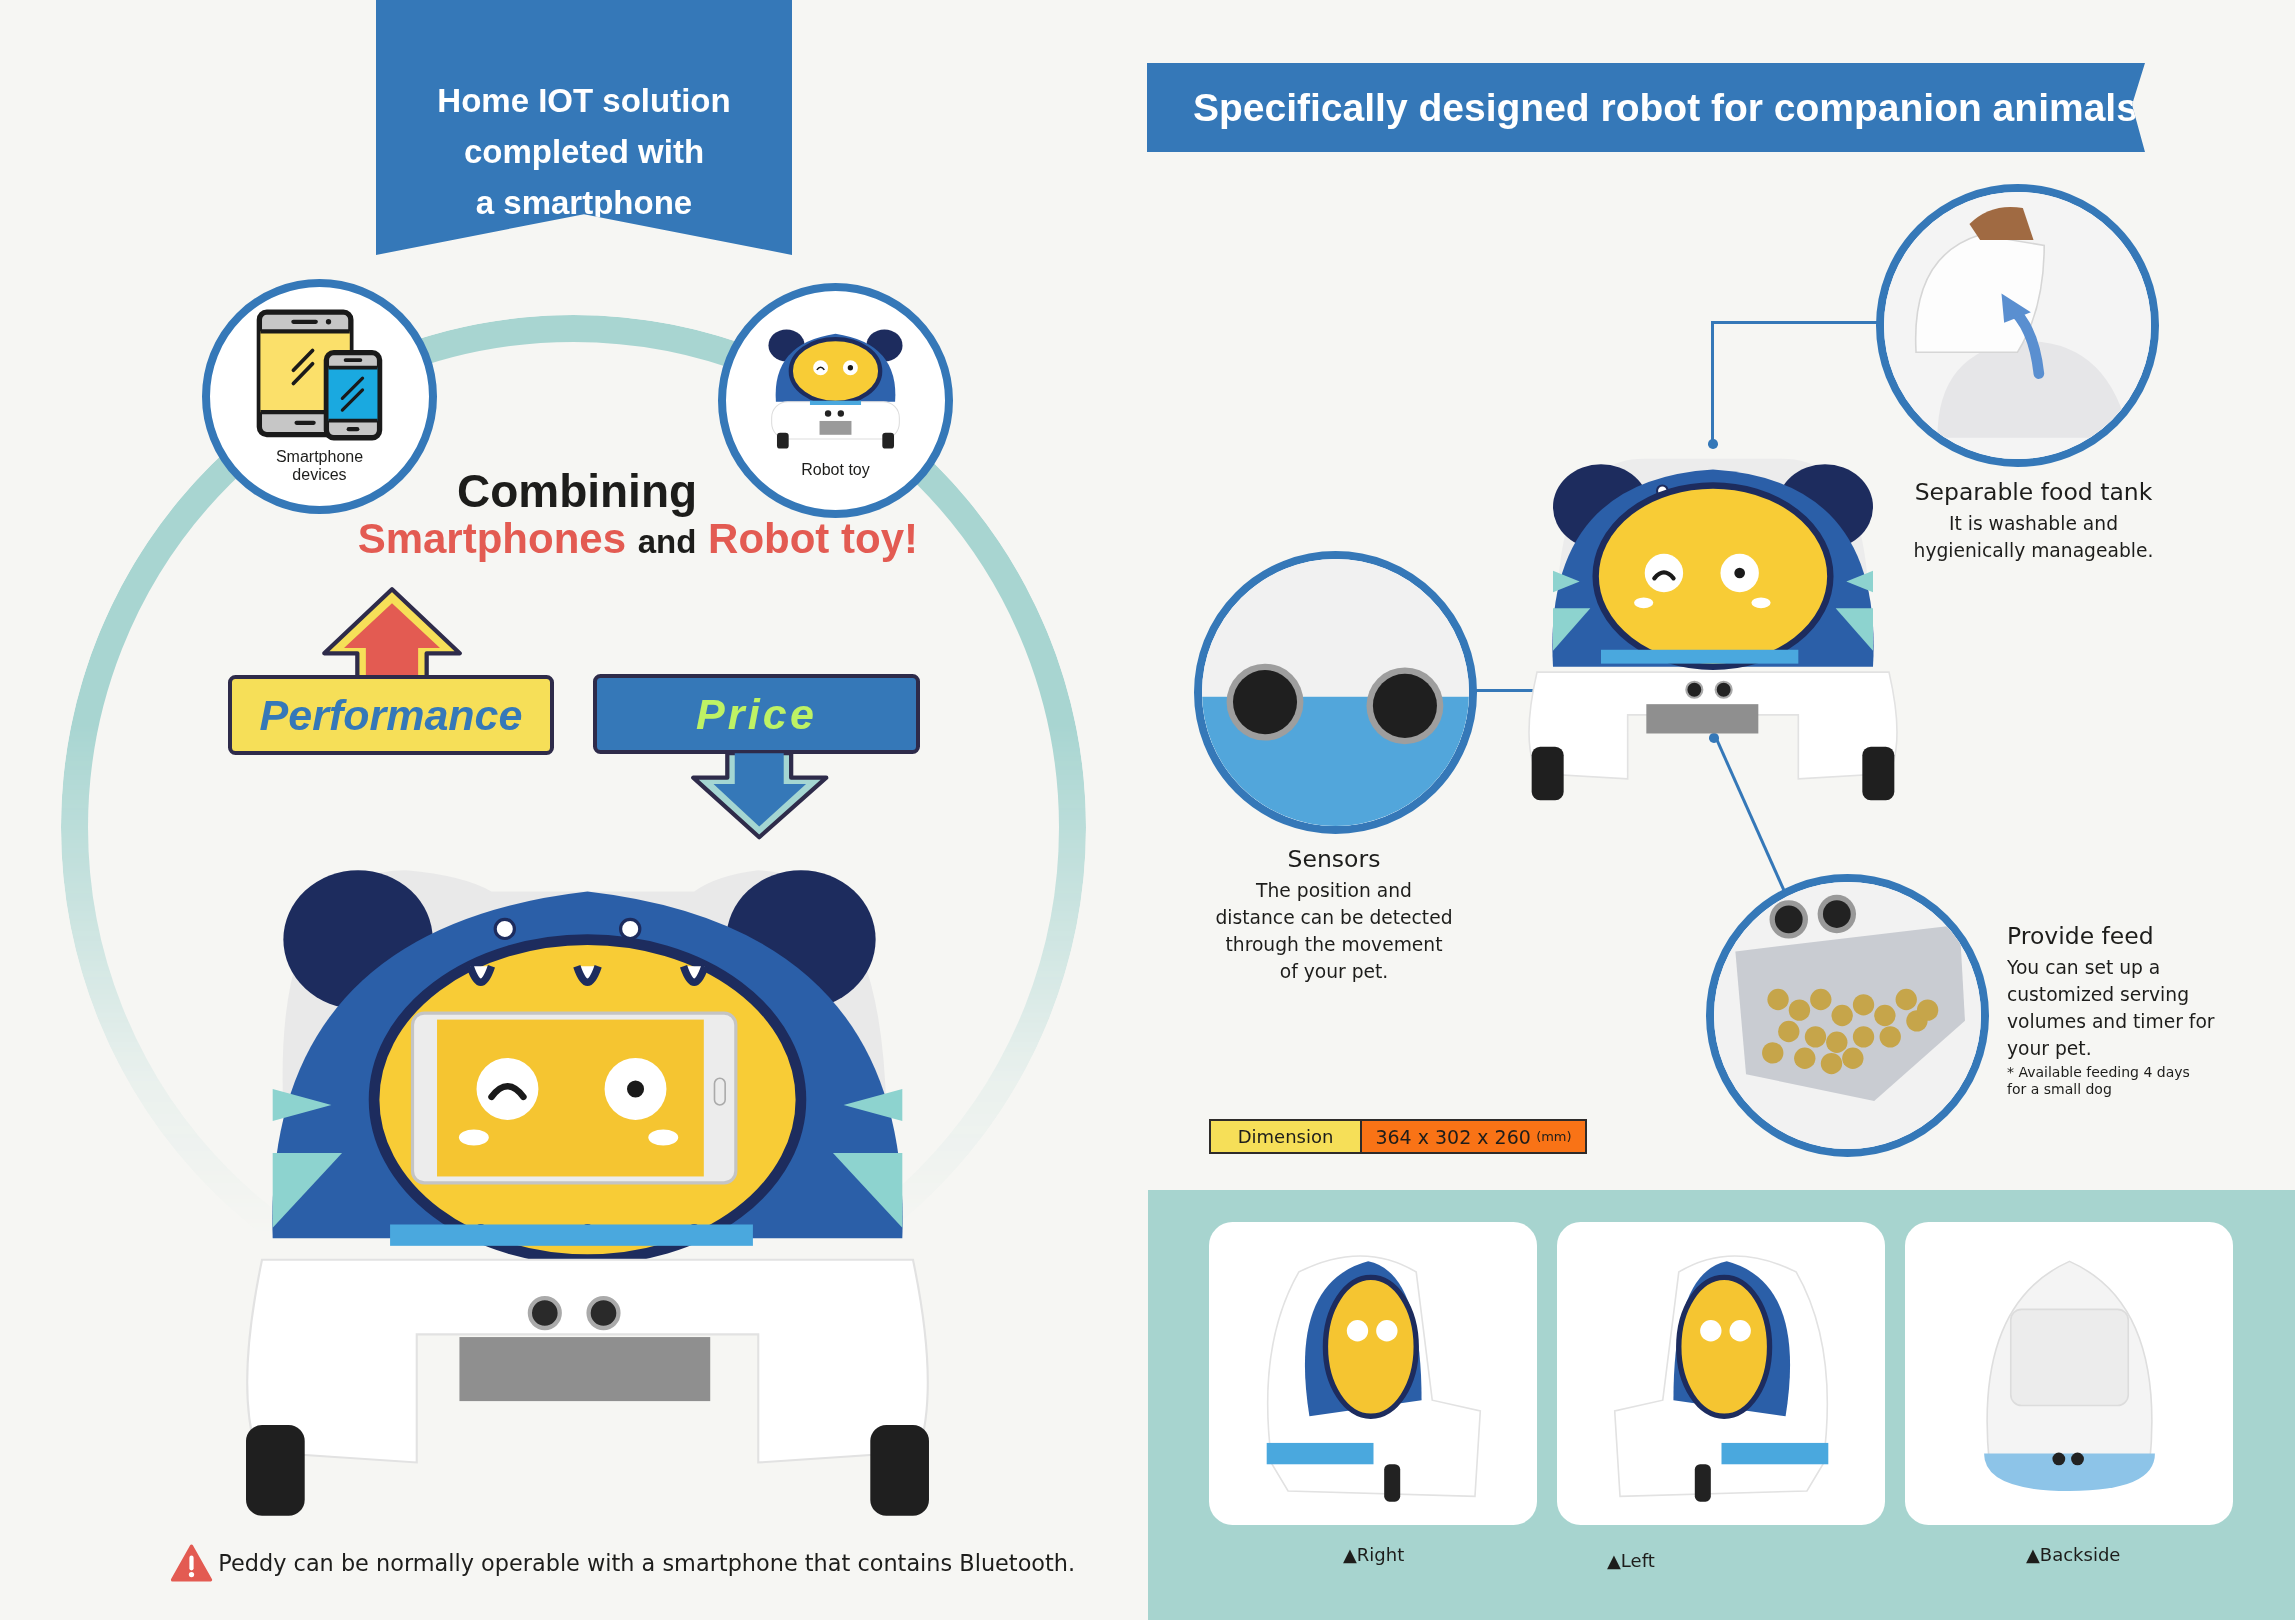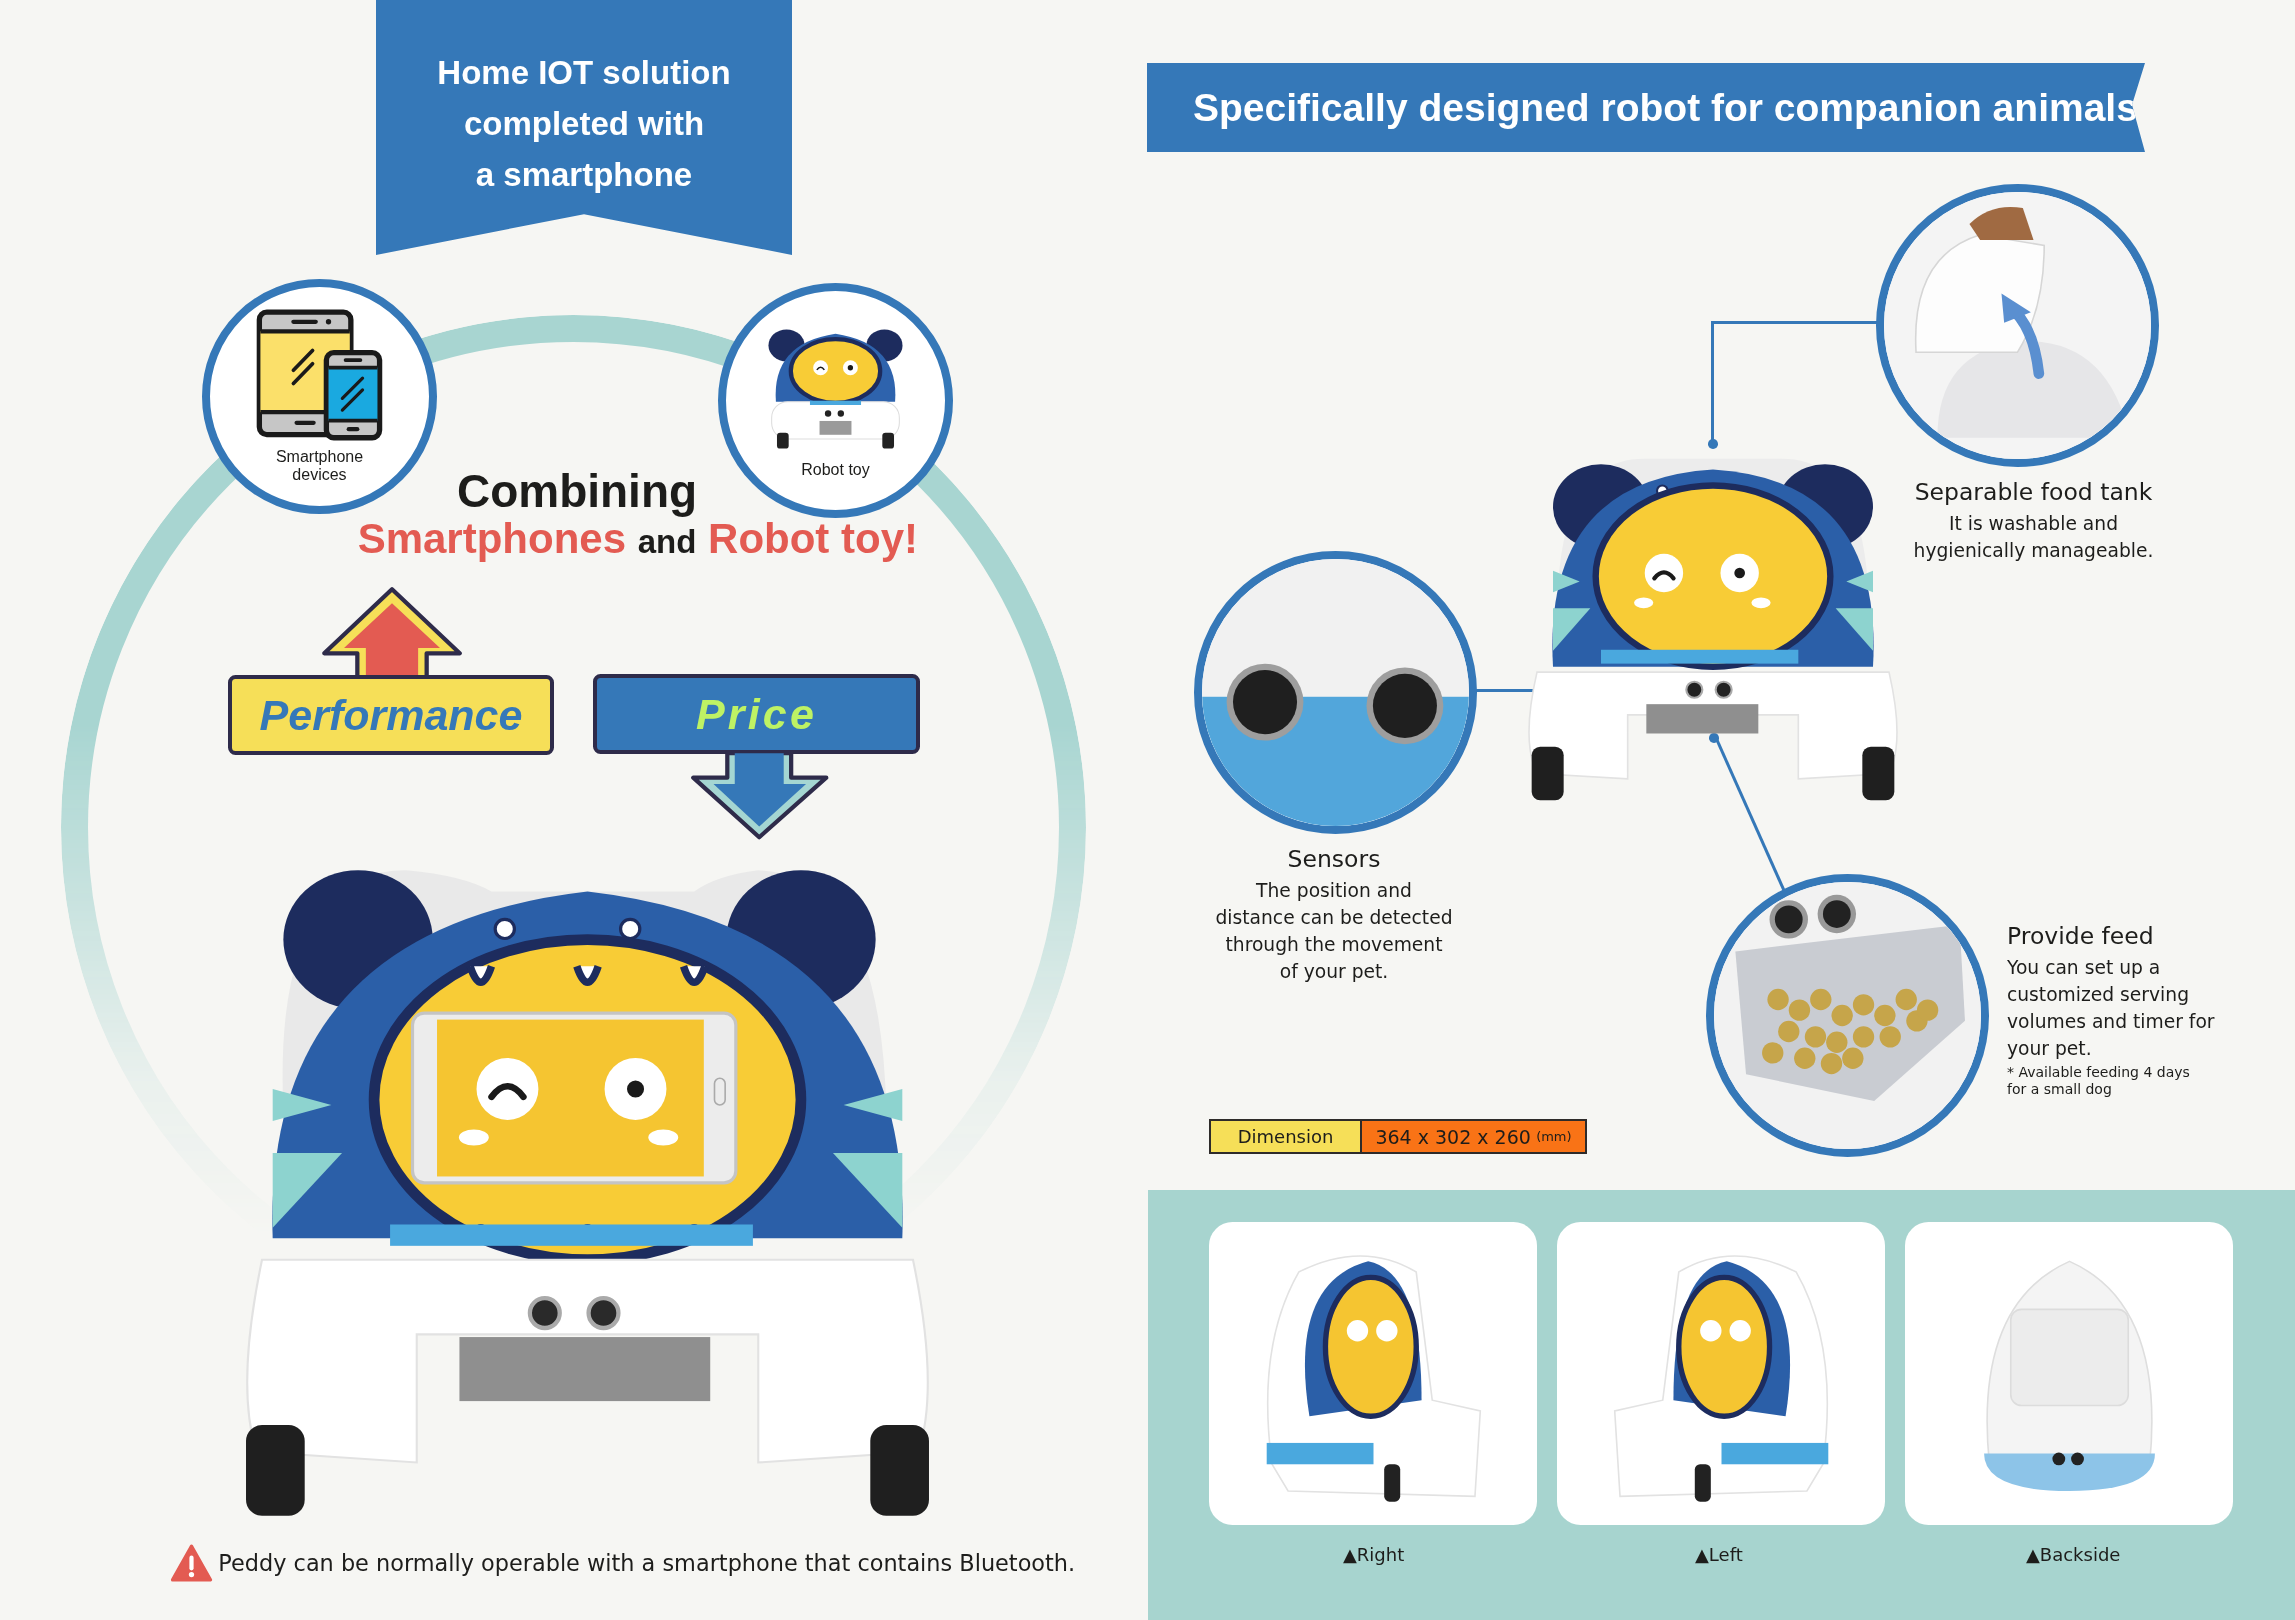--- a/index.html
+++ b/index.html
@@ -5,21 +5,21 @@
   * { box-sizing: border-box; margin: 0; padding: 0; }
   html, body { width: 2295px; height: 1621px; overflow: hidden; }
   body { background: #f6f6f3; font-family: "Liberation Sans", sans-serif; position: relative; color: #1d1d1b; }
   .abs { position: absolute; }
 
   
   .banner-left {
     left: 376px; top: 0; width: 416px; height: 255px; background: #3578b8;
     clip-path: polygon(0 0, 100% 0, 100% 100%, 50% 84%, 0 100%);
     color: #fff; font-weight: bold; font-size: 33px; line-height: 51px; text-align: center;
-    padding-top: 47px;
+    padding-top: 75px;
   }
   .big-ring {
     left: 61px; top: 315px; width: 1025px; height: 1025px; border-radius: 50%;
     border: 27px solid #a8d5d1;
     -webkit-mask-image: linear-gradient(to bottom, #000 40%, rgba(0,0,0,0.15) 75%, transparent 90%);
     mask-image: linear-gradient(to bottom, #000 40%, rgba(0,0,0,0.15) 75%, transparent 90%);
   }
   .icon-circle {
     width: 235px; height: 235px; border-radius: 50%; background: #fff; border: 8.5px solid #3578b8;
     display: flex; flex-direction: column; align-items: center; justify-content: center;
@@ -345,15 +345,15 @@
   <svg width="235" height="267" viewBox="0 0 440 500">
     <path d="M70 420 Q40 120 220 40 Q400 120 370 420 Z" fill="#f4f4f4" stroke="#dedede" stroke-width="3"></path>
     <rect x="110" y="130" width="220" height="180" rx="20" fill="#ececec" stroke="#dcdcdc" stroke-width="3"></rect>
     <path d="M60 400 L380 400 Q380 470 220 470 Q60 470 60 400 Z" fill="#8dc4e8"></path>
     <circle cx="200" cy="410" r="12" fill="#222"></circle>
       <circle cx="235" cy="410" r="12" fill="#222"></circle>
   </svg>
 </div>
 
 <div class="abs gallery-caption" style="left:1343px;">▲Right</div>
-<div class="abs gallery-caption" style="left:1695px;">▲Left</div>
+<div class="abs gallery-caption" style="left:1607px;margin-top:6px;">▲Left</div>
 <div class="abs gallery-caption" style="left:2026px;">▲Backside</div>
 
 
 </body></html>

